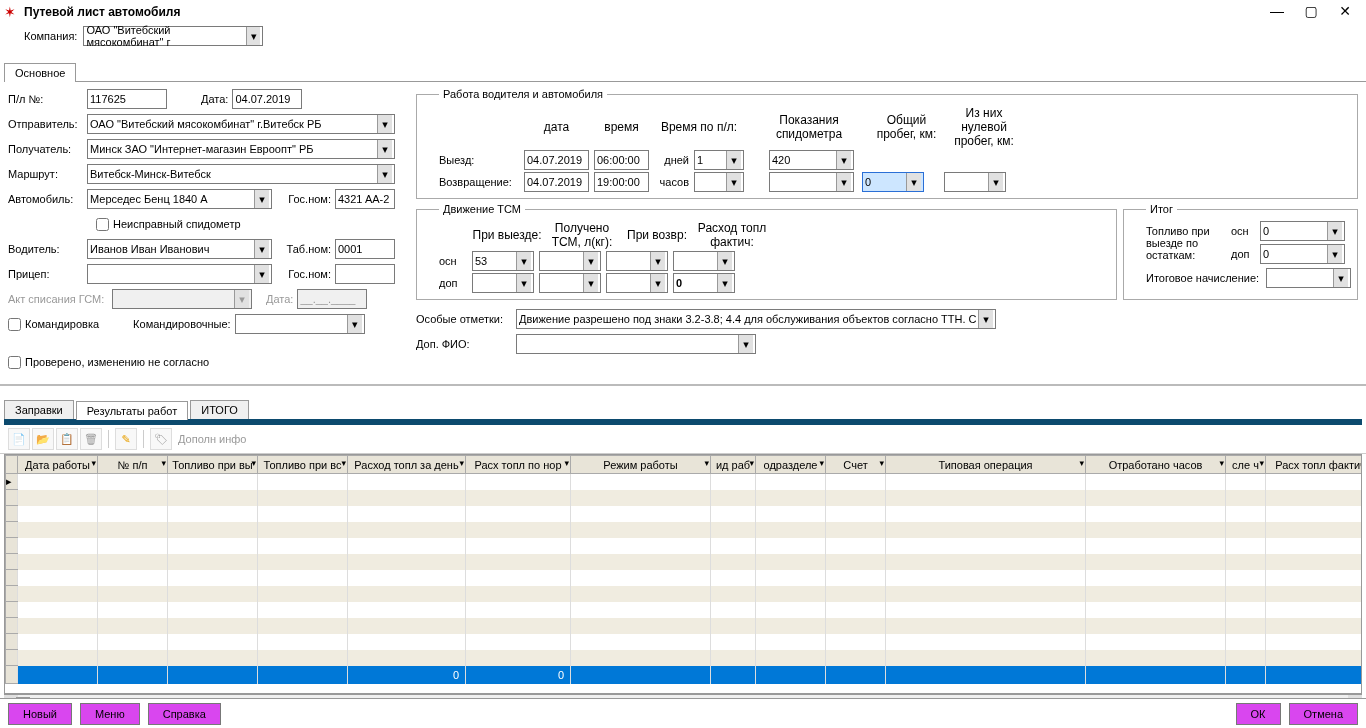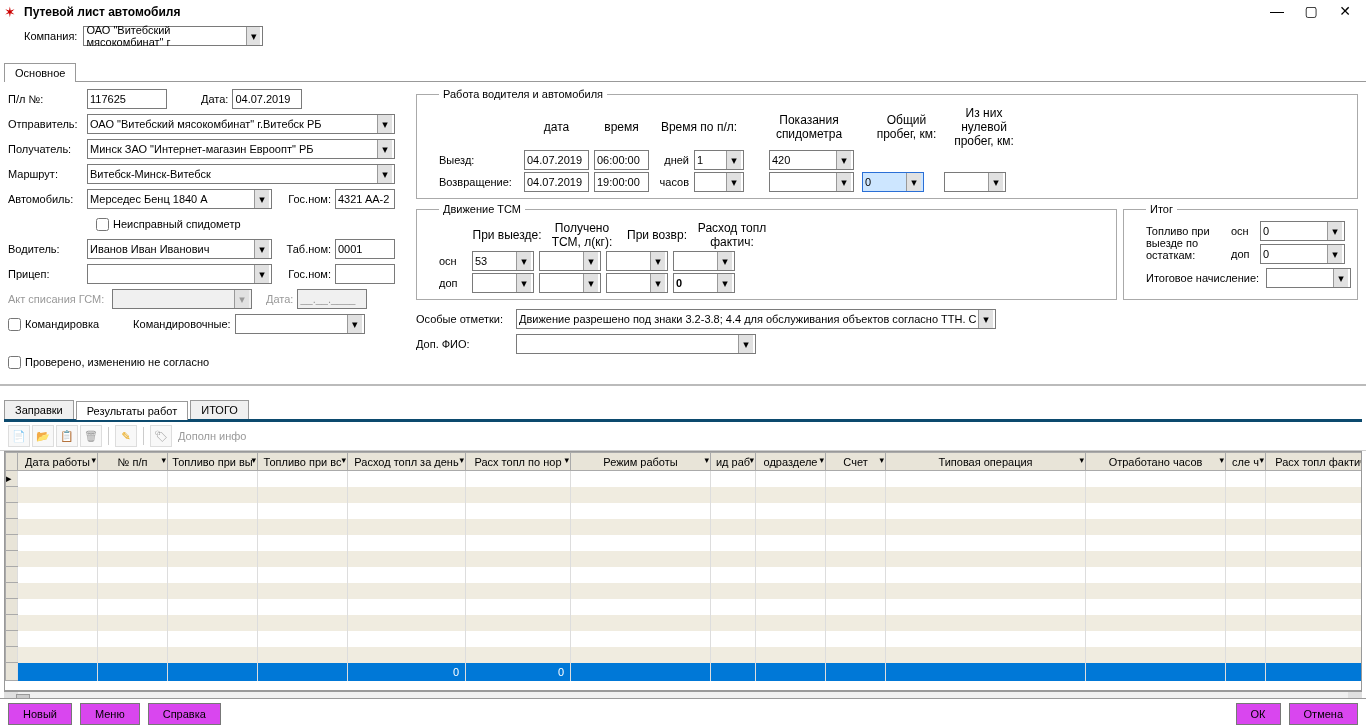--- a/index.html
+++ b/index.html
@@ -33,21 +33,21 @@
 .chk { display: flex; align-items: center; gap: 4px; }
 .chk input { width: 13px; height: 13px; }
 .disabled { color: #999; }
 
 fieldset { border: 1px solid #aaa; padding: 4px 6px 6px 22px; margin-bottom: 4px; }
 legend { padding: 0 4px; }
 
 .grp-row { display:flex; align-items:center; gap:5px; margin-top:2px;}
 .col-h { text-align:center; font-size:12px; }
 
-.bottom-tabs { display:flex; border-bottom:3px solid #0c4a6e; margin: 14px 4px 0 4px;}
+.bottom-tabs { display:flex; border-bottom:6px solid #0c4a6e; margin: 14px 4px 0 4px;}
 .bottom-tabs .tab { padding: 3px 10px; border: 1px solid #999; border-bottom:none; background:#f0f0f0; margin-right:2px; cursor:default;}
 .bottom-tabs .tab.active { background:#fff; position:relative; top:1px; }
 
 .toolbar { display:flex; align-items:center; gap:2px; padding:3px 8px; border-bottom:1px solid #ccc;}
 .tool-btn { width:22px; height:22px; border:1px solid #ddd; background:#f8f8f8; display:flex;align-items:center;justify-content:center;cursor:default;}
 .tool-sep { width:1px; height:18px; background:#ccc; margin:0 4px;}
 
 .grid-wrap { height: 240px; overflow:auto; border:1px solid #999; margin:0 4px;}
 .grid { width: 1358px; border-collapse:collapse; table-layout:fixed;}
 .grid th { background:#e8e4d8; border:1px solid #aaa; padding:1px 2px; font-weight:normal; position:relative; height:18px; overflow:hidden; white-space:nowrap;}

